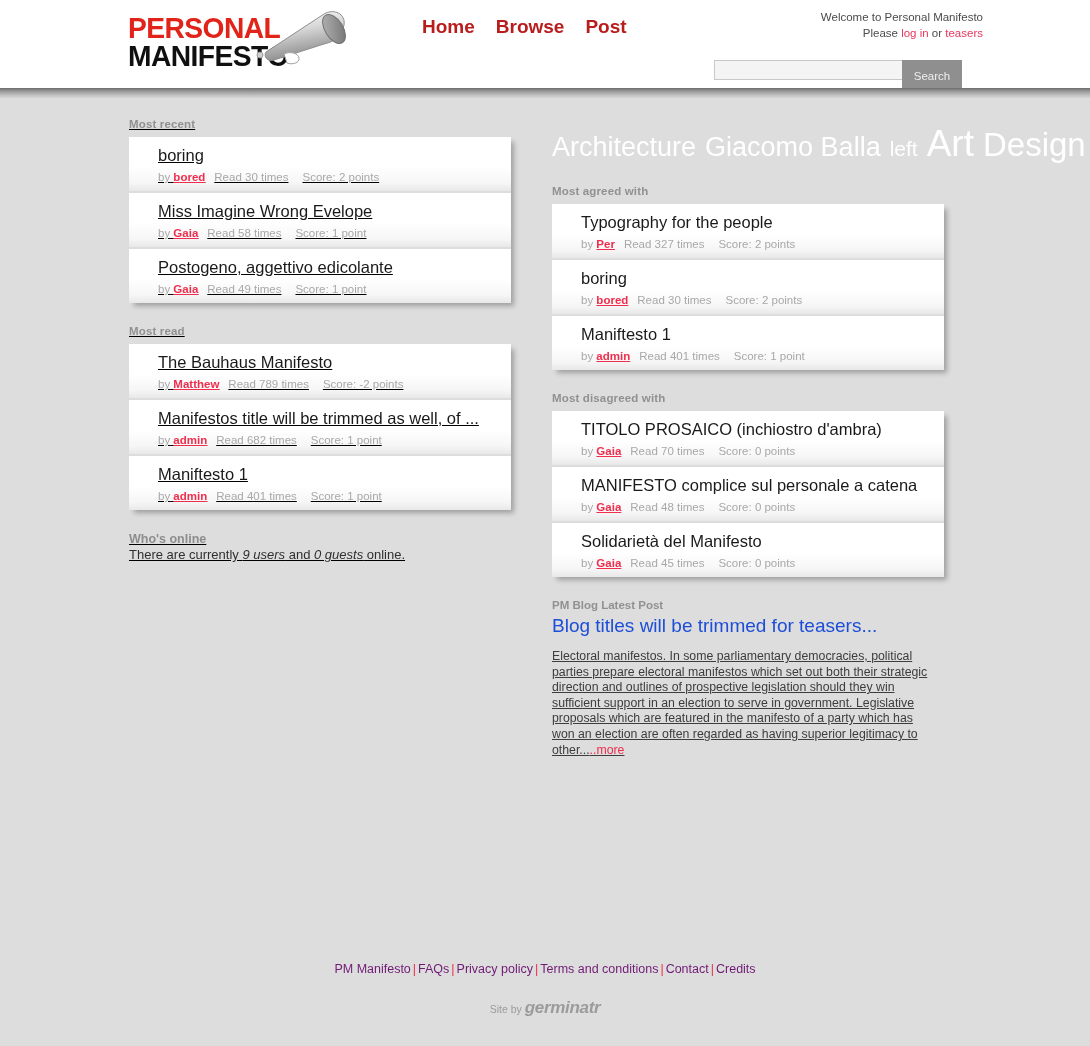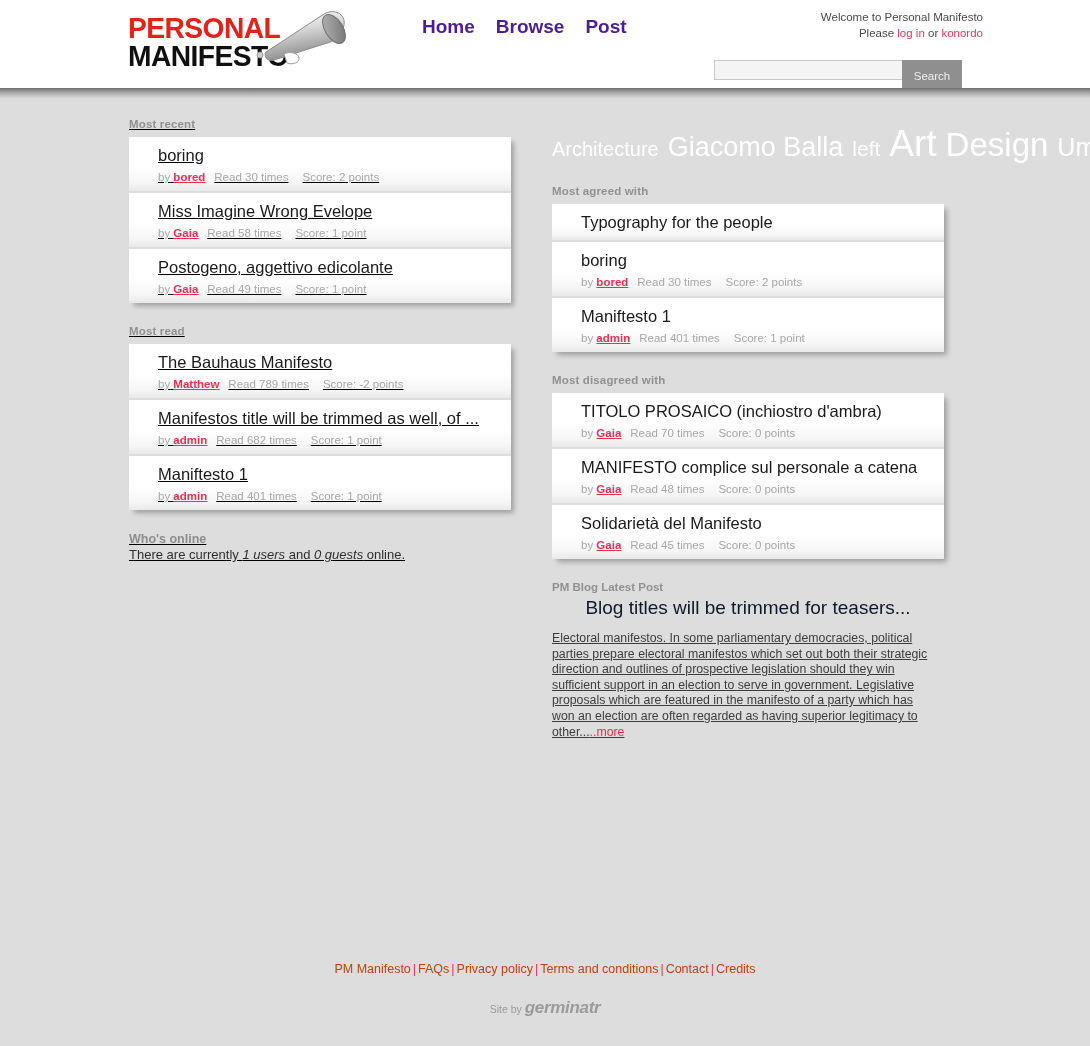--- a/index.html
+++ b/index.html
@@ -70,21 +70,21 @@
 
   #main-nav {
     position: absolute;
     left: 422px;
     top: 16px;
     font-size: 19px;
     font-weight: bold;
     color: #8d8d8d;
   }
   #main-nav a {
-    color: #4c1d95;
+    color: #b91c1c;
     text-decoration: none;
     margin-right: 21px;
   }
   #main-nav a:last-child { margin-right: 0; }
 
   #welcome {
     position: absolute;
     right: 129px;
     top: 9px;
     width: 420px;
@@ -227,24 +227,23 @@
   
   #blog-wrap { margin-top: 4px; }
   #blog-label {
     font-size: 11.5px;
     font-weight: bold;
     color: #919191;
     margin-bottom: 3px;
   }
   #blog-title {
     font-size: 19px;
-    color: #0f172a;
+    color: #1d4ed8;
     margin-bottom: 11px;
     line-height: 24px;
-    text-align: center;
   }
   #blog-body {
     font-size: 12.3px;
     color: #3d3d3d;
     line-height: 15.6px;
     width: 380px;
     text-decoration: underline;
   }
   #blog-body .more { color: #ef2e4e; text-decoration: none; }
 
@@ -253,21 +252,21 @@
     position: absolute;
     top: 962px;
     left: 0;
     width: 1090px;
     text-align: center;
   }
   #footer-links {
     font-size: 12.5px;
     color: #ef2e4e;
   }
-  #footer-links a { color: #c2410c; text-decoration: none; margin-top: 16px; }
+  #footer-links a { color: #701a75; text-decoration: none; margin-top: 16px; }
   #footer-links .sep { color: #ef2e4e; margin: 0 2px; }
   #site-by {
     margin-top: 22px;
     font-size: 10.5px;
     color: #9b9b9b;
   }
   #site-by .brand {
     font-weight: bold;
     font-size: 17px;
     color: #9b9b9b;
@@ -301,21 +300,21 @@
       <circle cx="6" cy="47" r="3" fill="#cfcfcf" stroke="#9a9a9a" stroke-width="1"></circle>
     </svg>
   </div>
 
   <nav id="main-nav">
     <a href="#">Home</a><a href="#">Browse</a><a href="#">Post</a>
   </nav>
 
   <div id="welcome">
     <div>Welcome to Personal Manifesto</div>
-    <div><span>Please </span><a href="#">log in</a><span> or </span><a href="#">konordo</a></div>
+    <div><span>Please </span><a href="#">log in</a><span> or </span><a href="#">teasers</a></div>
   </div>
 
   <div id="searchbar">
     <input id="search-input" type="text" value="" placeholder="" style="">
     <button id="search-button">Search</button>
   </div>
 </div>
 <div id="header-band"></div>
 
 <div id="content">
@@ -353,36 +352,37 @@
         </div>
         <div class="card">
           <div class="card-title">Maniftesto 1</div>
           <div class="card-meta"><span>by</span> <a href="#" class="author">admin</a><span class="reads">Read 401 times</span><span class="score">Score: 1 point</span></div>
         </div>
       </div>
     </div>
 
     <div>
       <div class="who-title">Who's online</div>
-      <div class="who-text"><span>There are currently </span><i>1 users</i><span> and </span><i>0 guests</i><span> online.</span></div>
+      <div class="who-text"><span>There are currently </span><i>9 users</i><span> and </span><i>0 guests</i><span> online.</span></div>
     </div>
 
   </div>
 
   <div class="col-right">
 
     <div id="tagcloud">
-      <a href="#" style="font-size:20px">Architecture</a><a href="#" style="font-size:27px">Giacomo Balla</a><a href="#" style="font-size:21px">left</a><a href="#" style="font-size:37px">Art</a><a href="#" style="font-size:33px">Design</a><a href="#" style="font-size:25px">Umberto Boccioni</a>
+      <a href="#" style="font-size:27px">Architecture</a><a href="#" style="font-size:27px">Giacomo Balla</a><a href="#" style="font-size:21px">left</a><a href="#" style="font-size:37px">Art</a><a href="#" style="font-size:33px">Design</a><a href="#" style="font-size:25px">Umberto Boccioni</a>
     </div>
 
     <div>
       <div class="block-title">Most agreed with</div>
       <div class="card-list">
         <div class="card">
           <div class="card-title">Typography for the people</div>
+          <div class="card-meta"><span>by</span> <a href="#" class="author">Per</a><span class="reads">Read 327 times</span><span class="score">Score: 2 points</span></div>
         </div>
         <div class="card">
           <div class="card-title">boring</div>
           <div class="card-meta"><span>by</span> <a href="#" class="author">bored</a><span class="reads">Read 30 times</span><span class="score">Score: 2 points</span></div>
         </div>
         <div class="card">
           <div class="card-title">Maniftesto 1</div>
           <div class="card-meta"><span>by</span> <a href="#" class="author">admin</a><span class="reads">Read 401 times</span><span class="score">Score: 1 point</span></div>
         </div>
       </div>

